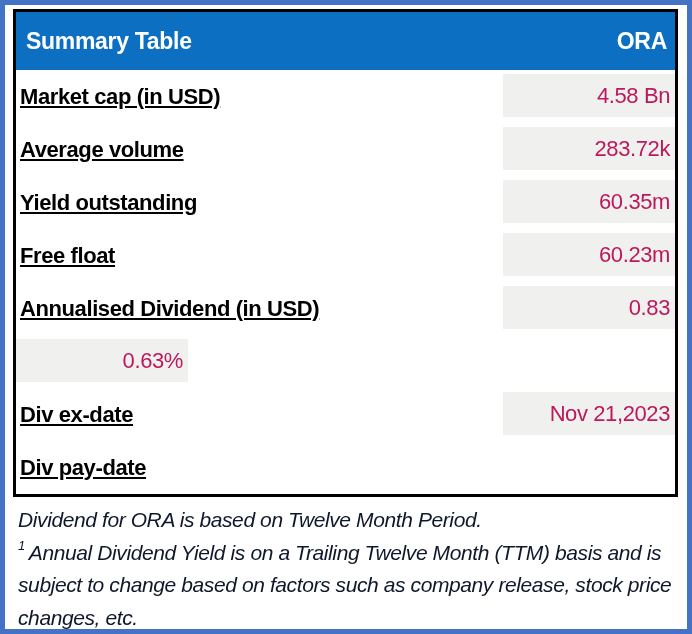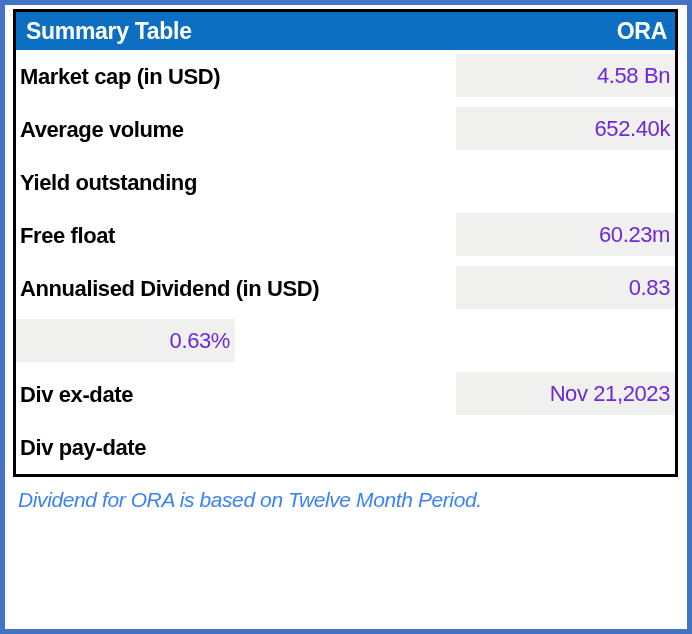--- a/index.html
+++ b/index.html
@@ -15,21 +15,21 @@
     border: 5px solid var(--outer-border, #4472C4);
     background: #ffffff;
     overflow: hidden;
   }
   .summary-table {
     margin: 4px 9px 0 8px;
     border: 3px solid var(--table-border, #000000);
     background: #ffffff;
   }
   .table-header {
-    height: 38px;
+    height: 58px;
     background: var(--header-bg, #0D6FC2);
     color: var(--header-text, #ffffff);
     display: flex;
     justify-content: space-between;
     align-items: center;
     padding: 0 8px 0 10px;
     font-size: 23px;
     font-weight: bold;
     letter-spacing: -0.3px;
     gap: 32px;
@@ -43,49 +43,50 @@
   .row-label {
     flex: 1;
     display: flex;
     align-items: center;
     padding-left: 4px;
     font-weight: bold;
     font-size: 22px;
     color: #000000;
     letter-spacing: -0.4px;
     white-space: nowrap;
+    text-decoration: underline;
   }
   .row-label sup {
     font-size: 13px;
     font-weight: bold;
     margin-left: 1px;
     line-height: 0;
     position: relative;
     top: -2px;
   }
   .row-value {
-    width: 219px;
+    width: 172px;
     margin: 4px 0 6px;
     background: var(--cell-bg, #F0F0EE);
     display: flex;
     align-items: center;
     justify-content: flex-end;
     padding-right: 5px;
     box-sizing: border-box;
     font-size: 22px;
-    color: #6d28d9;
+    color: #be185d;
     letter-spacing: -0.4px;
     white-space: nowrap;
   }
   .footnotes {
     padding: 7px 12px 0 13px;
     font-style: italic;
     font-size: 21px;
     line-height: 1.55;
-    color: #3b82f6;
+    color: #0f172a;
     letter-spacing: -0.4px;
   }
   .footnotes p { margin: 0; }
   .footnotes sup {
     font-size: 13px;
     line-height: 0;
     position: relative;
     top: -2px;
     margin-right: 4px;
   }
@@ -103,25 +104,26 @@
     </div>
 
     <div>
   <div class="row">
     <span class="row-label">Market cap (in USD)</span>
     <span class="row-value">4.58 Bn</span>
   </div>
 
   <div class="row">
     <span class="row-label">Average volume</span>
-    <span class="row-value">652.40k</span>
+    <span class="row-value">283.72k</span>
   </div>
 
   <div class="row">
     <span class="row-label">Yield outstanding</span>
+    <span class="row-value">60.35m</span>
   </div>
 
   <div class="row">
     <span class="row-label">Free float</span>
     <span class="row-value">60.23m</span>
   </div>
 
   <div class="row">
     <span class="row-label">Annualised Dividend (in USD)</span>
     <span class="row-value">0.83</span>
@@ -138,15 +140,16 @@
 
   <div class="row">
     <span class="row-label">Div pay-date</span>
   </div>
 </div>
 
   </div>
 
   <div class="footnotes">
       <p>Dividend for ORA is based on Twelve Month Period.</p>
+      <p><sup>1</sup>Annual Dividend Yield is on a Trailing Twelve Month (TTM) basis and is subject to change based on factors such as company release, stock price changes, etc.</p>
     </div>
 
 </div>
 
 </body></html>

